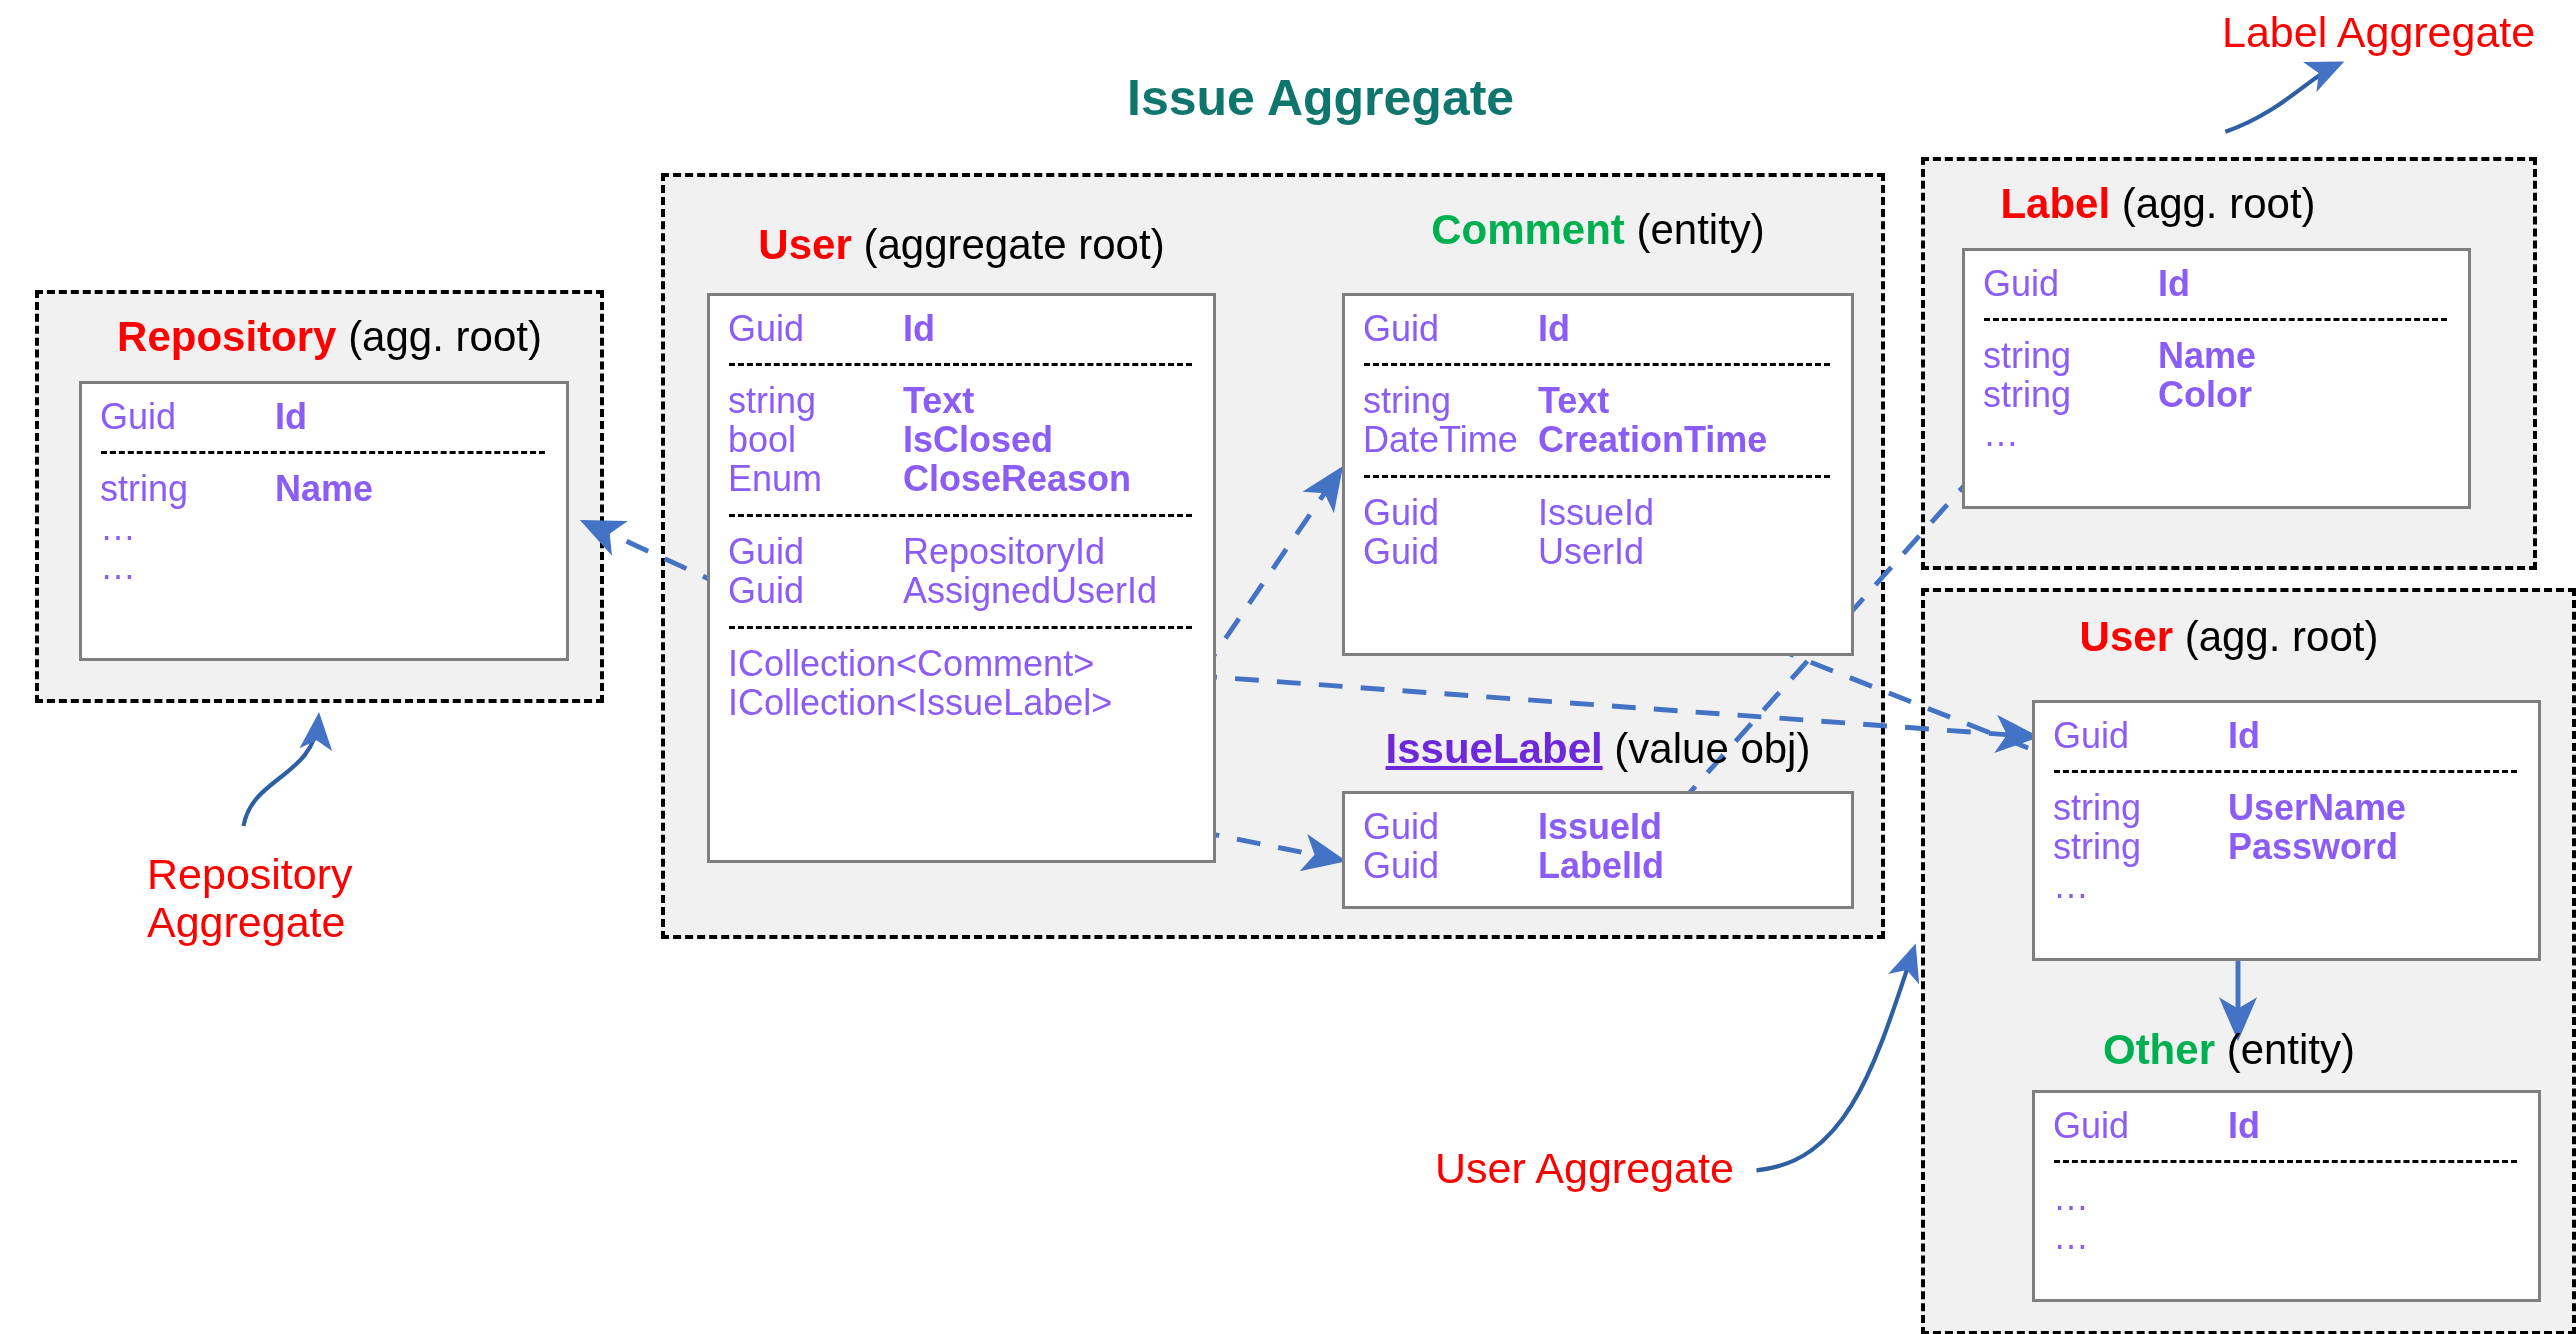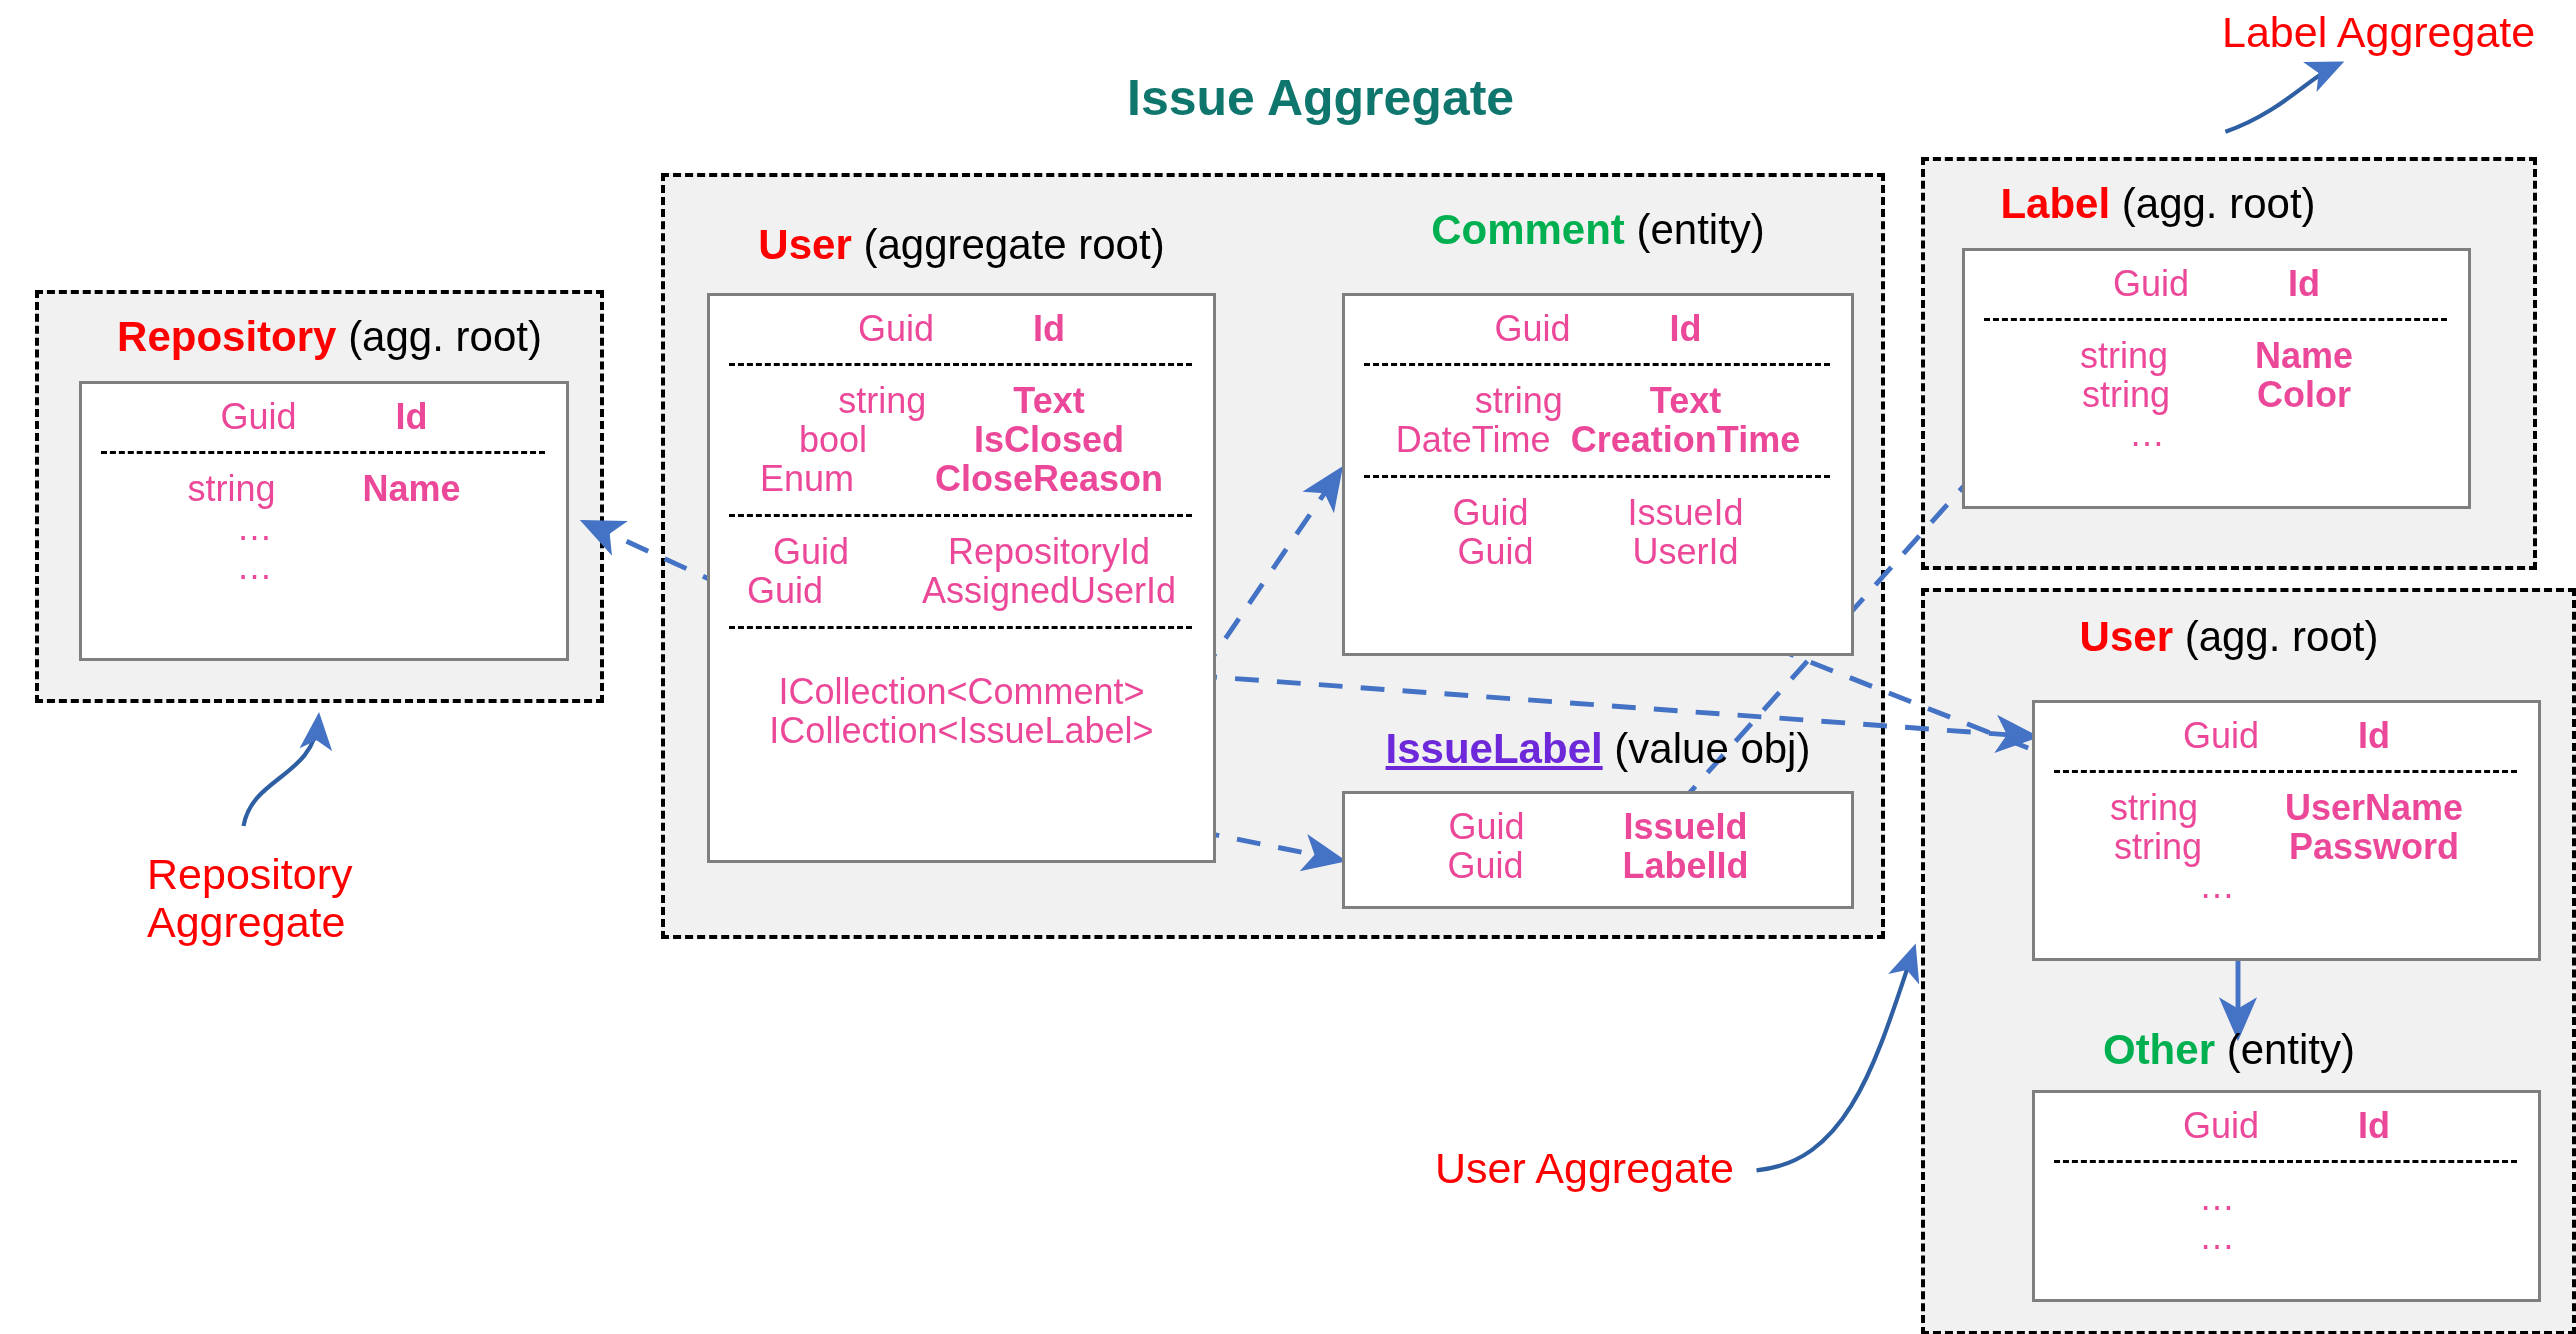--- a/index.html
+++ b/index.html
@@ -43,29 +43,28 @@
   .cap-suffix{ font-weight: normal; color: #000000; }
 
   
   .rows { position: relative; padding: 12.6px 18px 12.6px 18px; }
   .row {
     display: flex;
     align-items: baseline;
     height: 39px;
     font-size: 36px;
     line-height: 39px;
-    color: #ec4899;
+    color: #8b5cf6;
     white-space: nowrap;
-    justify-content: center;
   }
   .row .type { width: 175px; flex: 0 0 175px; font-weight: normal; }
   .row .member { font-weight: normal; }
   .row.key .member, .row.prop .member { font-weight: bold; }
   .row.fk .member { font-weight: normal; }
-  .row.wide .type { width: auto; flex: 0 0 auto; margin-top: 28px; }
+  .row.wide .type { width: auto; flex: 0 0 auto; }
   .row.dots { font-weight: bold; letter-spacing: 1.4px; }
 
   .sep {
     border-top: 3.5px dashed #000000;
     margin: 15.4px 2.8px 15.4px 1.4px;
     height: 0;
   }
 
   
   .annot {

